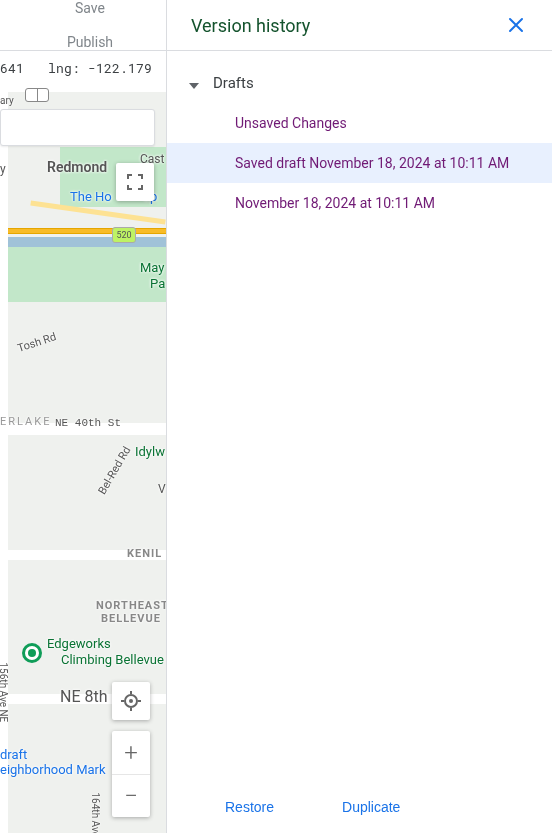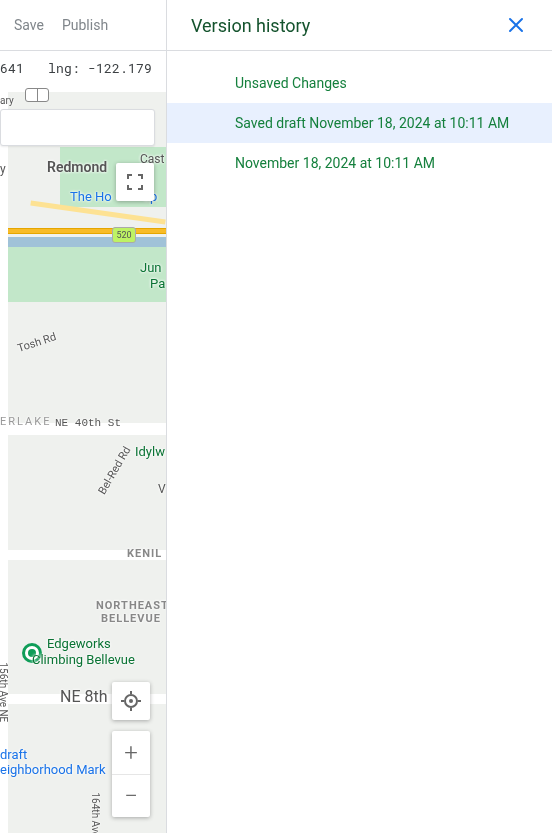--- a/index.html
+++ b/index.html
@@ -24,20 +24,21 @@
     left: 0; top: 0;
     width: 166px;
     height: 51px;
     border-bottom: 1px solid #dadce0;
     display: flex;
     align-items: center;
     padding-left: 14px;
     font-size: 14px;
     color: #80868b;
     gap: 18px;
+    flex-direction: column;
   }
   .coords {
     position: absolute;
     left: 0; top: 59px;
     font-family: 'Roboto Mono', monospace;
     font-size: 13px;
     letter-spacing: 0.2px;
     color: #3c4043;
   }
   .map-bg {
@@ -156,21 +157,21 @@
     padding-left: 22px;
     cursor: pointer;
   }
   .section-header .tri { margin-right: 14px; }
   .tri svg { fill: #5f6368; }
   .section-header .lbl { font-size: 15px; color: #3c4043; }
   
   .item {
     padding: 12px 24px 12px 68px;
     font-size: 14px;
-    color: #15803d;
+    color: #701a75;
     cursor: pointer;
   }
   .item.selected {
     background: #e8f0fe;
   }
   
   .panel-footer {
     height: 52px;
     display: flex;
     align-items: center;
@@ -219,34 +220,34 @@
     <div class="road h2"></div>
     <div class="road h3"></div>
     <div class="road v1"></div>
     <div class="freeway-badge" style="top:135px;">520</div>
     <div class="map-label" style="left:0px; top:3px; font-size:10px;">ary</div>
     <div class="map-label bold" style="left:47px; top:67px;">Redmond</div>
     <div class="map-label" style="left:140px; top:60px;">Cast</div>
     <div class="map-label" style="left:0px; top:70px;">y</div>
     <div class="map-label blue" style="left:70px; top:97px;">The Ho</div>
     <div class="map-label blue" style="left:143px; top:97px;">ep</div>
-    <div class="map-label poi" style="left:140px; top:168px;">Jun</div>
+    <div class="map-label poi" style="left:140px; top:168px;">May</div>
     <div class="map-label poi" style="left:150px; top:184px;">Pa</div>
     <div class="map-label" style="left:17px; top:244px; transform: rotate(-18deg); font-size: 11px;">Tosh Rd</div>
     <div class="map-label small" style="left:0px; top:323px; letter-spacing:2px;">ERLAKE</div>
     <div class="map-label" style="left:55px; top:325px; font-size:11px;font-family:Liberation Mono, monospace;">NE 40th St</div>
     <div class="map-label poi" style="left:135px; top:352px;">Idylw</div>
     <div class="map-label" style="left:88px; top:372px; transform: rotate(-60deg); font-size:11px;">Bel-Red Rd</div>
     <div class="map-label" style="left:158px; top:390px;">V</div>
     <div class="map-label hood" style="left:127px; top:455px;">KENIL</div>
     <div class="map-label hood" style="left:96px; top:507px;">NORTHEAST</div>
     <div class="map-label hood" style="left:101px; top:520px;">BELLEVUE</div>
     <div class="poi-marker" style="top:551px;"></div>
     <div class="map-label poi" style="left:47px; top:544px;">Edgeworks</div>
-    <div class="map-label poi" style="left:32px; top:560px;">Climbing Bellevue</div>
+    <div class="map-label poi" style="left:61px; top:560px;">Climbing Bellevue</div>
     <div class="map-label" style="left:60px; top:595px; font-size:16px;">NE 8th S</div>
     <div class="map-label store" style="left:0px; top:655px;">draft</div>
     <div class="map-label store" style="left:0px; top:670px;">eighborhood Mark</div>
     <div class="map-label" style="left:3px; top:565px; transform: rotate(90deg); transform-origin: left; font-size:10px;">156th Ave NE</div>
     <div class="map-label" style="left:95px; top:695px; transform: rotate(90deg); transform-origin: left; font-size:10px;">164th Ave NE</div>
   </div>
   <div class="transit-icon"></div>
   <div class="search-box"></div>
   <div class="map-ctrl fullscreen-ctrl">
     <svg width="18" height="18" viewBox="0 0 18 18">
@@ -269,17 +270,27 @@
 <div class="panel">
   <div class="panel-header">
     <span class="panel-title">Version history</span>
     <div class="close-btn">
       <svg width="16" height="16" viewBox="0 0 16 16">
           <path stroke-width="2" stroke-linecap="round" d="M2 2l12 12 M14 2L2 14"></path>
         </svg>
     </div>
   </div>
   <div class="panel-body">
+    <div class="section-header">
+      <span class="tri"><svg width="10" height="6" viewBox="0 0 10 6">
+            <path d="M0 0l5 6 5-6z"></path>
+          </svg></span>
+      <span class="lbl">Drafts</span>
+    </div>
     <div class="item">Unsaved Changes</div>
     <div class="item selected">Saved draft November 18, 2024 at 10:11 AM</div>
     <div class="item">November 18, 2024 at 10:11 AM</div>
   </div>
+  <div class="panel-footer">
+    <button>Restore</button>
+    <button>Duplicate</button>
+  </div>
 </div>
 
 </body></html>

